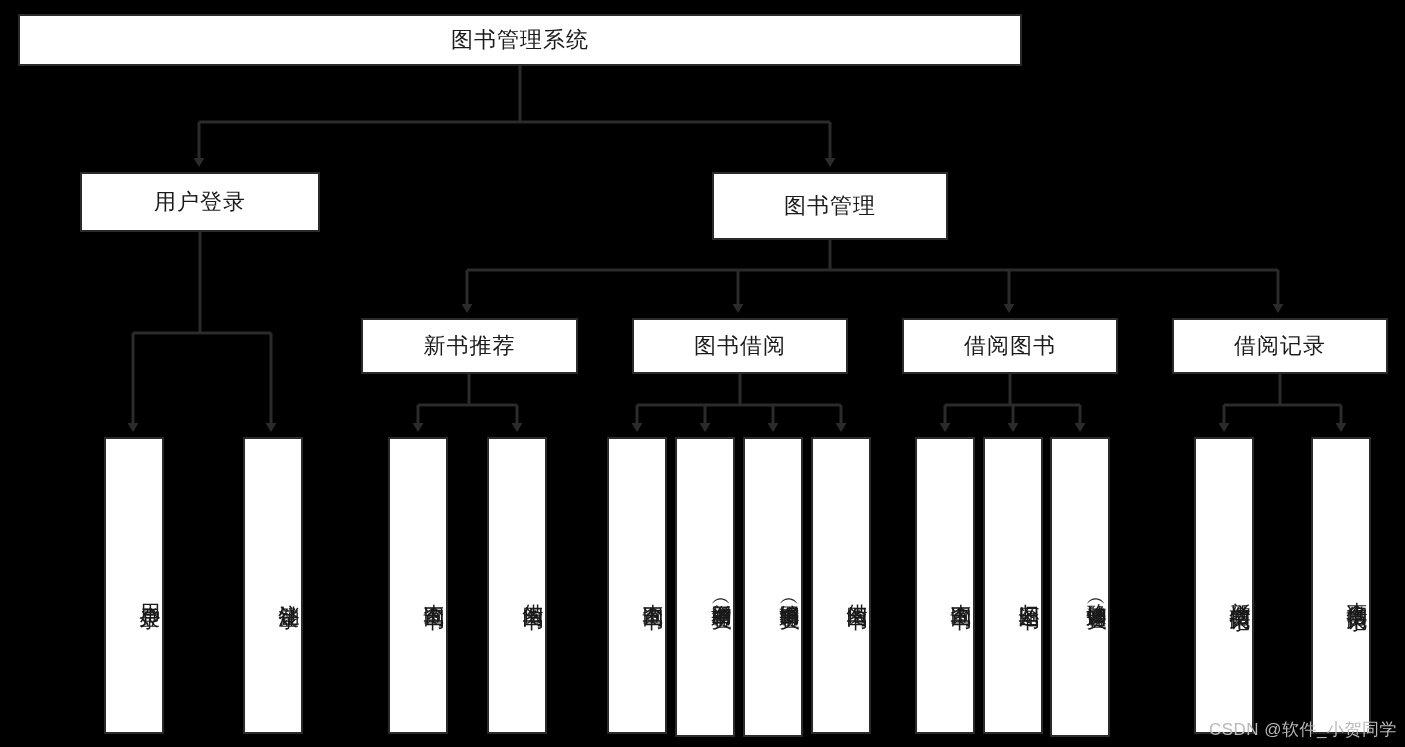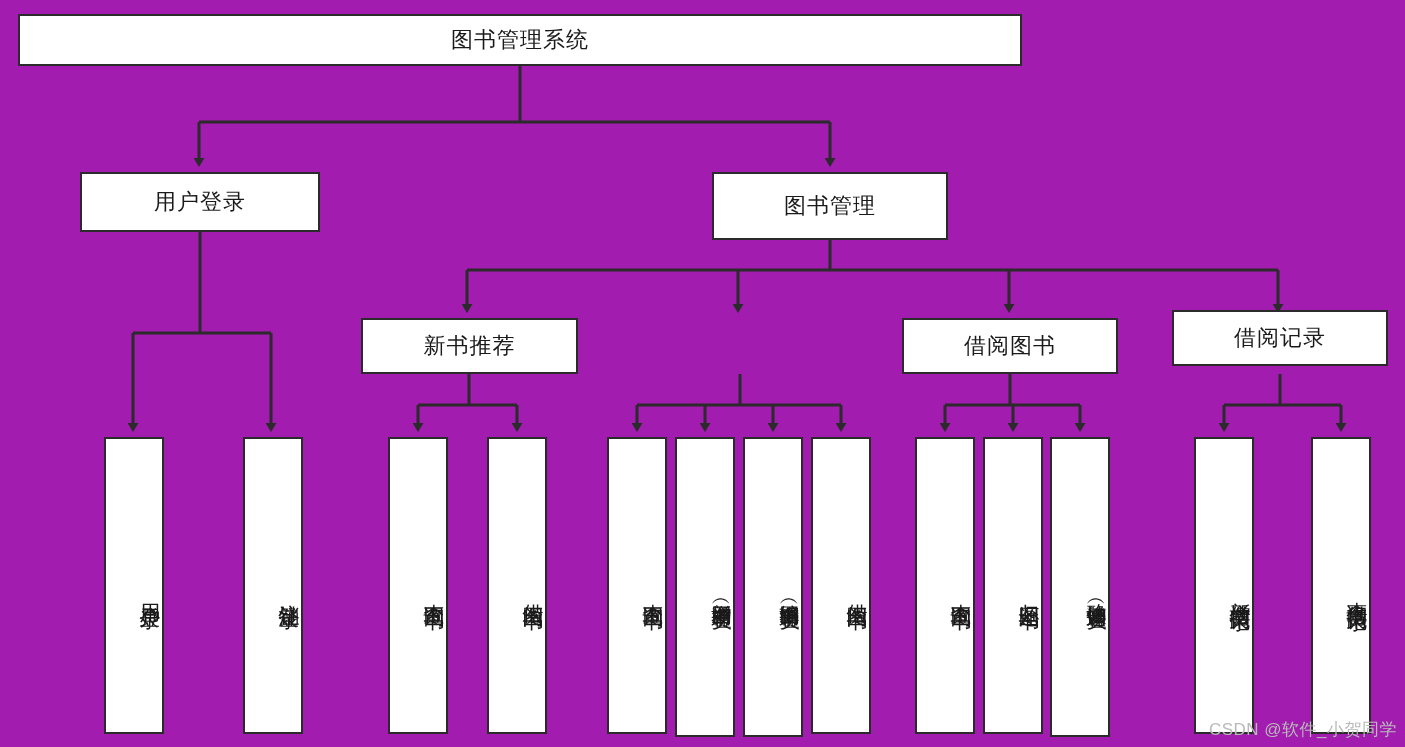--- a/index.html
+++ b/index.html
@@ -1,17 +1,17 @@
 <!DOCTYPE html>
 <html><head>
 <meta charset="utf-8">
 <style>
   html,body{margin:0;padding:0;background:#ffffff;}
   body{font-family:"Liberation Sans","DejaVu Sans",sans-serif;}
-  #canvas{position:relative;width:1405px;height:747px;background:#a21caf;overflow:hidden;}
+  #canvas{position:relative;width:1405px;height:747px;background:#000000;overflow:hidden;}
   .node{position:absolute;box-sizing:border-box;border:2.5px solid #2b2b2b;background:#fff;
         display:flex;align-items:center;justify-content:center;color:#1a1a1a;}
   .node.horiz{font-size:22px;letter-spacing:1px;}
   .node.vert{writing-mode:vertical-rl;text-orientation:upright;font-size:21px;
              line-height:1.18;letter-spacing:2px;padding-top:10px;align-items:flex-start;justify-content:center;}
   .node.vert.tall{font-size:20px;letter-spacing:1px;}
   svg#edges{position:absolute;left:0;top:0;width:1405px;height:747px;pointer-events:none;}
   .watermark{position:absolute;right:8px;bottom:6px;font-size:17px;color:#b9b9b9;
              letter-spacing:.5px;white-space:nowrap;}
 </style>
@@ -69,22 +69,23 @@
       <path d="M1341,405 L1341,424" marker-end="url(#arrow)"></path>
     </g>
   </svg>
 
   <div class="node horiz" id="n-root" style="left: 18px; top: 14px; width: 1004px; height: 52px;">图书管理系统</div>
 
   <div class="node horiz" id="n-l2-0" style="left: 80px; top: 172px; width: 240px; height: 60px;">用户登录</div>
   <div class="node horiz" id="n-l2-1" style="left: 712px; top: 172px; width: 236px; height: 68px;">图书管理</div>
 
   <div class="node horiz" id="n-l3-0" style="left: 361px; top: 318px; width: 217px; height: 56px;">新书推荐</div>
+  <div class="node horiz" id="n-l3-1" style="left: 632px; top: 318px; width: 216px; height: 56px;">图书借阅</div>
   <div class="node horiz" id="n-l3-2" style="left: 902px; top: 318px; width: 216px; height: 56px;">借阅图书</div>
-  <div class="node horiz" id="n-l3-3" style="left: 1172px; top: 310px; width: 216px; height: 56px;">借阅记录</div>
+  <div class="node horiz" id="n-l3-3" style="left: 1172px; top: 318px; width: 216px; height: 56px;">借阅记录</div>
 
   <div class="node vert" id="n-lf-0" style="left: 104px; top: 437px; width: 60px; height: 297px;">用户登录</div>
   <div class="node vert" id="n-lf-1" style="left: 243px; top: 437px; width: 60px; height: 297px;">注销登录</div>
   <div class="node vert" id="n-lf-2" style="left: 388px; top: 437px; width: 60px; height: 297px;">查询图书</div>
   <div class="node vert" id="n-lf-3" style="left: 487px; top: 437px; width: 60px; height: 297px;">借阅图书</div>
   <div class="node vert" id="n-lf-4" style="left: 607px; top: 437px; width: 60px; height: 297px;">查询图书</div>
   <div class="node vert tall" id="n-lf-5" style="left: 675px; top: 437px; width: 60px; height: 300px;">新增图书（管理员）</div>
   <div class="node vert tall" id="n-lf-6" style="left: 743px; top: 437px; width: 60px; height: 300px;">编辑图书（管理员）</div>
   <div class="node vert" id="n-lf-7" style="left: 811px; top: 437px; width: 60px; height: 297px;">借阅图书</div>
   <div class="node vert" id="n-lf-8" style="left: 915px; top: 437px; width: 60px; height: 297px;">查询图书</div>

